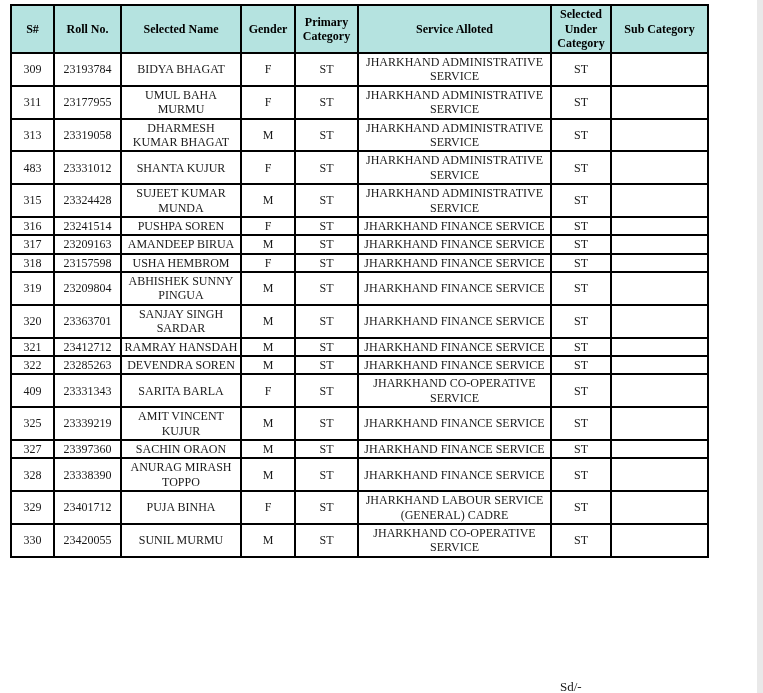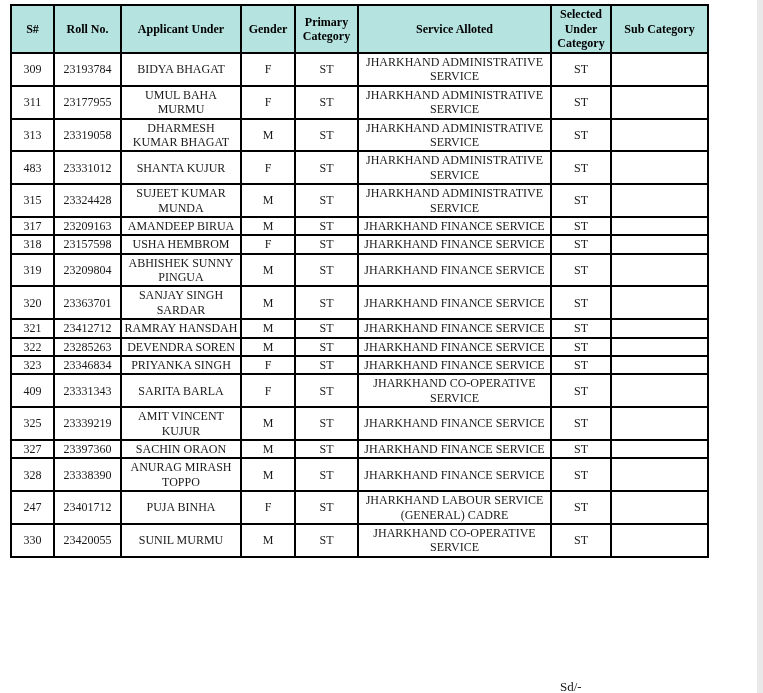--- a/index.html
+++ b/index.html
@@ -60,21 +60,21 @@
     <col style="width:54px">
     <col style="width:63px">
     <col style="width:193px">
     <col style="width:60px">
     <col style="width:97px">
   </colgroup>
   <thead>
     <tr>
         <th>S#</th>
         <th>Roll No.</th>
-        <th>Applicant Under</th>
+        <th>Selected Name</th>
         <th>Gender</th>
         <th>Primary Category</th>
         <th>Service Alloted</th>
         <th>Selected Under Category</th>
         <th>Sub Category</th>
       </tr>
   </thead>
   <tbody>
       <tr>
         <td>309</td>
@@ -120,20 +120,30 @@
         <td>315</td>
         <td>23324428</td>
         <td>SUJEET KUMAR MUNDA</td>
         <td>M</td>
         <td>ST</td>
         <td>JHARKHAND ADMINISTRATIVE SERVICE</td>
         <td>ST</td>
         <td></td>
       </tr>
       <tr>
+        <td>316</td>
+        <td>23241514</td>
+        <td>PUSHPA SOREN</td>
+        <td>F</td>
+        <td>ST</td>
+        <td>JHARKHAND FINANCE SERVICE</td>
+        <td>ST</td>
+        <td></td>
+      </tr>
+      <tr>
         <td>317</td>
         <td>23209163</td>
         <td>AMANDEEP BIRUA</td>
         <td>M</td>
         <td>ST</td>
         <td>JHARKHAND FINANCE SERVICE</td>
         <td>ST</td>
         <td></td>
       </tr>
       <tr>
@@ -180,30 +190,20 @@
         <td>322</td>
         <td>23285263</td>
         <td>DEVENDRA SOREN</td>
         <td>M</td>
         <td>ST</td>
         <td>JHARKHAND FINANCE SERVICE</td>
         <td>ST</td>
         <td></td>
       </tr>
       <tr>
-        <td>323</td>
-        <td>23346834</td>
-        <td>PRIYANKA SINGH</td>
-        <td>F</td>
-        <td>ST</td>
-        <td>JHARKHAND FINANCE SERVICE</td>
-        <td>ST</td>
-        <td></td>
-      </tr>
-      <tr>
         <td>409</td>
         <td>23331343</td>
         <td>SARITA BARLA</td>
         <td>F</td>
         <td>ST</td>
         <td>JHARKHAND CO-OPERATIVE SERVICE</td>
         <td>ST</td>
         <td></td>
       </tr>
       <tr>
@@ -230,21 +230,21 @@
         <td>328</td>
         <td>23338390</td>
         <td>ANURAG MIRASH TOPPO</td>
         <td>M</td>
         <td>ST</td>
         <td>JHARKHAND FINANCE SERVICE</td>
         <td>ST</td>
         <td></td>
       </tr>
       <tr>
-        <td>247</td>
+        <td>329</td>
         <td>23401712</td>
         <td>PUJA BINHA</td>
         <td>F</td>
         <td>ST</td>
         <td>JHARKHAND LABOUR SERVICE (GENERAL) CADRE</td>
         <td>ST</td>
         <td></td>
       </tr>
       <tr>
         <td>330</td>

